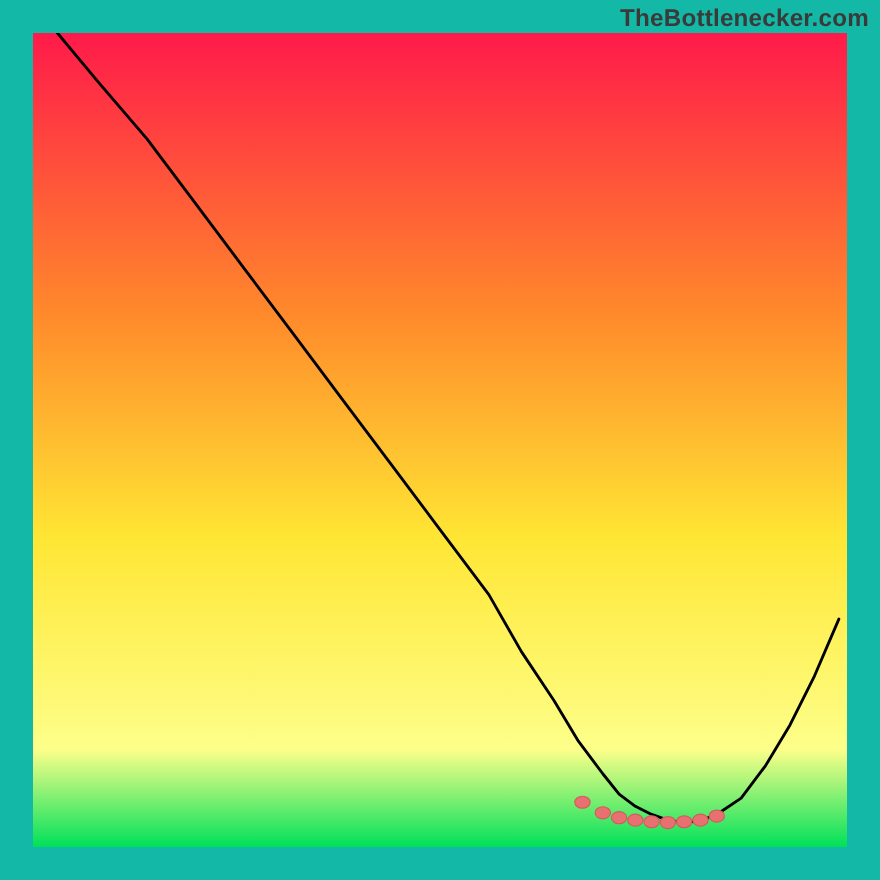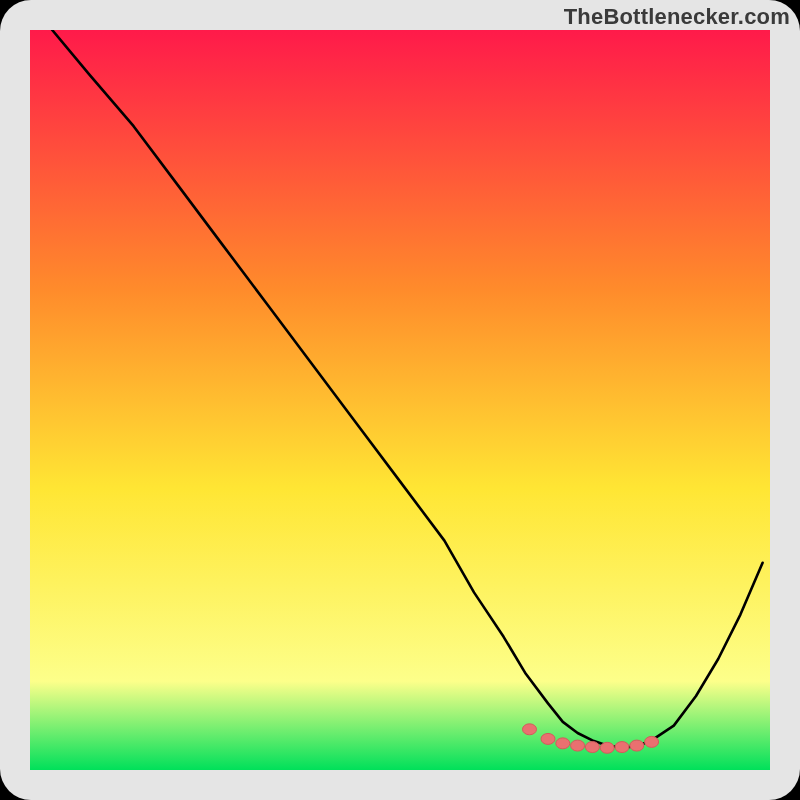--- a/index.html
+++ b/index.html
@@ -8,22 +8,21 @@
     width: 800px;
     height: 800px;
     background: #000000;
     overflow: hidden;
     font-family: Arial, Helvetica, sans-serif;
   }
   .outer {
     position: relative;
     width: 800px;
     height: 800px;
-    background: #e5e5e5;
-    border-radius: 31px;
+    background: #14b8a6;
   }
   .watermark {
     position: absolute;
     top: 4px;
     right: 10px;
     color: #3a3a3a;
     font-size: 22px;
     font-weight: 600;
     letter-spacing: 0.2px;
     z-index: 20;

